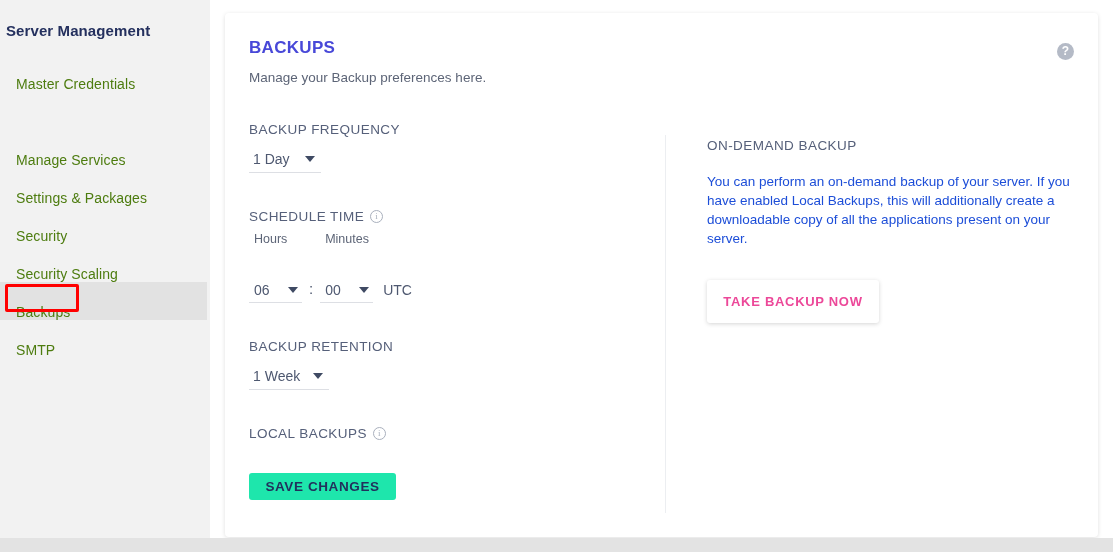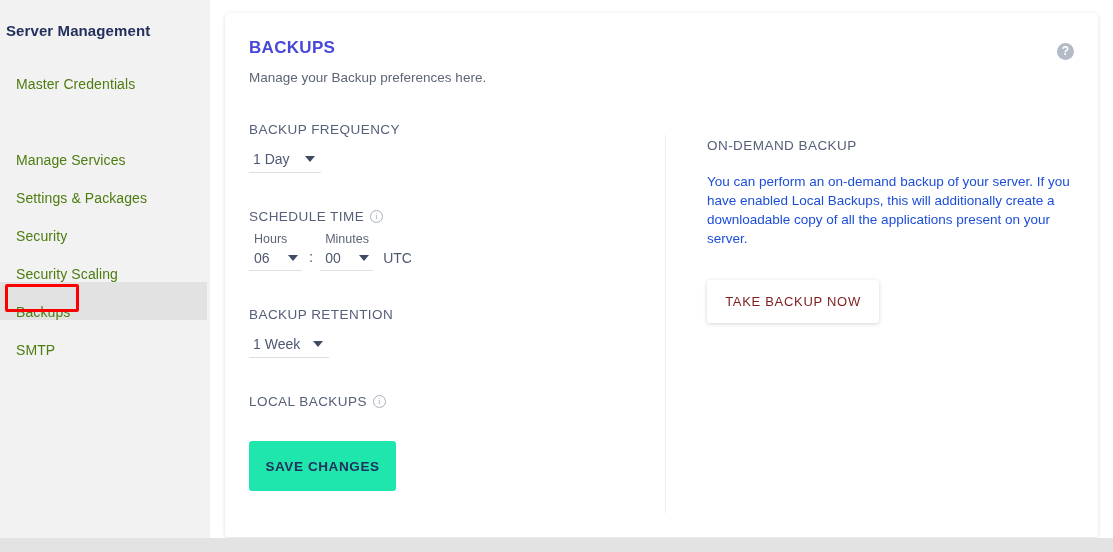--- a/index.html
+++ b/index.html
@@ -178,21 +178,21 @@
   #freq-select .caret { margin-left: auto; }
 
   #schedule-label { margin-top: 36px; }
 
   #time-row {
     margin-top: 8px;
     display: flex;
     align-items: flex-end;
     gap: 0;
   }
-  .time-unit { display: flex; flex-direction: column; }
+  .time-unit { display: flex; flex-direction: column; gap: 32px; }
   .time-unit .unit-label {
     font-size: 12.5px;
     color: #5d6577;
     margin-bottom: 2px;
     padding-left: 5px;
   }
   .time-select {
     display: inline-flex;
     align-items: center;
     border-bottom: 1px solid #dddfe4;
@@ -246,21 +246,21 @@
     top: -3px;
     width: 20px;
     height: 20px;
     border-radius: 50%;
     background: #f6a93b;
   }
 
   #save-button {
     margin-top: 32px;
     width: 147px;
-    height: 50px;
+    height: 27px;
     background: #1ee6ac;
     border: none;
     border-radius: 3px;
     color: #22305c;
     font-size: 13.5px;
     font-weight: bold;
     letter-spacing: 0.6px;
     font-family: "Liberation Sans", sans-serif;
     cursor: pointer;
   }
@@ -288,23 +288,23 @@
   }
 
   #take-backup-button {
     margin-top: 32px;
     width: 172px;
     height: 43px;
     background: #ffffff;
     border: none;
     border-radius: 3px;
     box-shadow: 0 1px 4px rgba(0,0,0,0.17);
-    color: #7f1d1d;
+    color: #ec4899;
     font-size: 13px;
-    font-weight: normal;
+    font-weight: bold;
     letter-spacing: 0.7px;
     font-family: "Liberation Sans", sans-serif;
     cursor: pointer;
   }
 
   
   #bottom-strip {
     position: absolute;
     left: 0;
     top: 538px;

